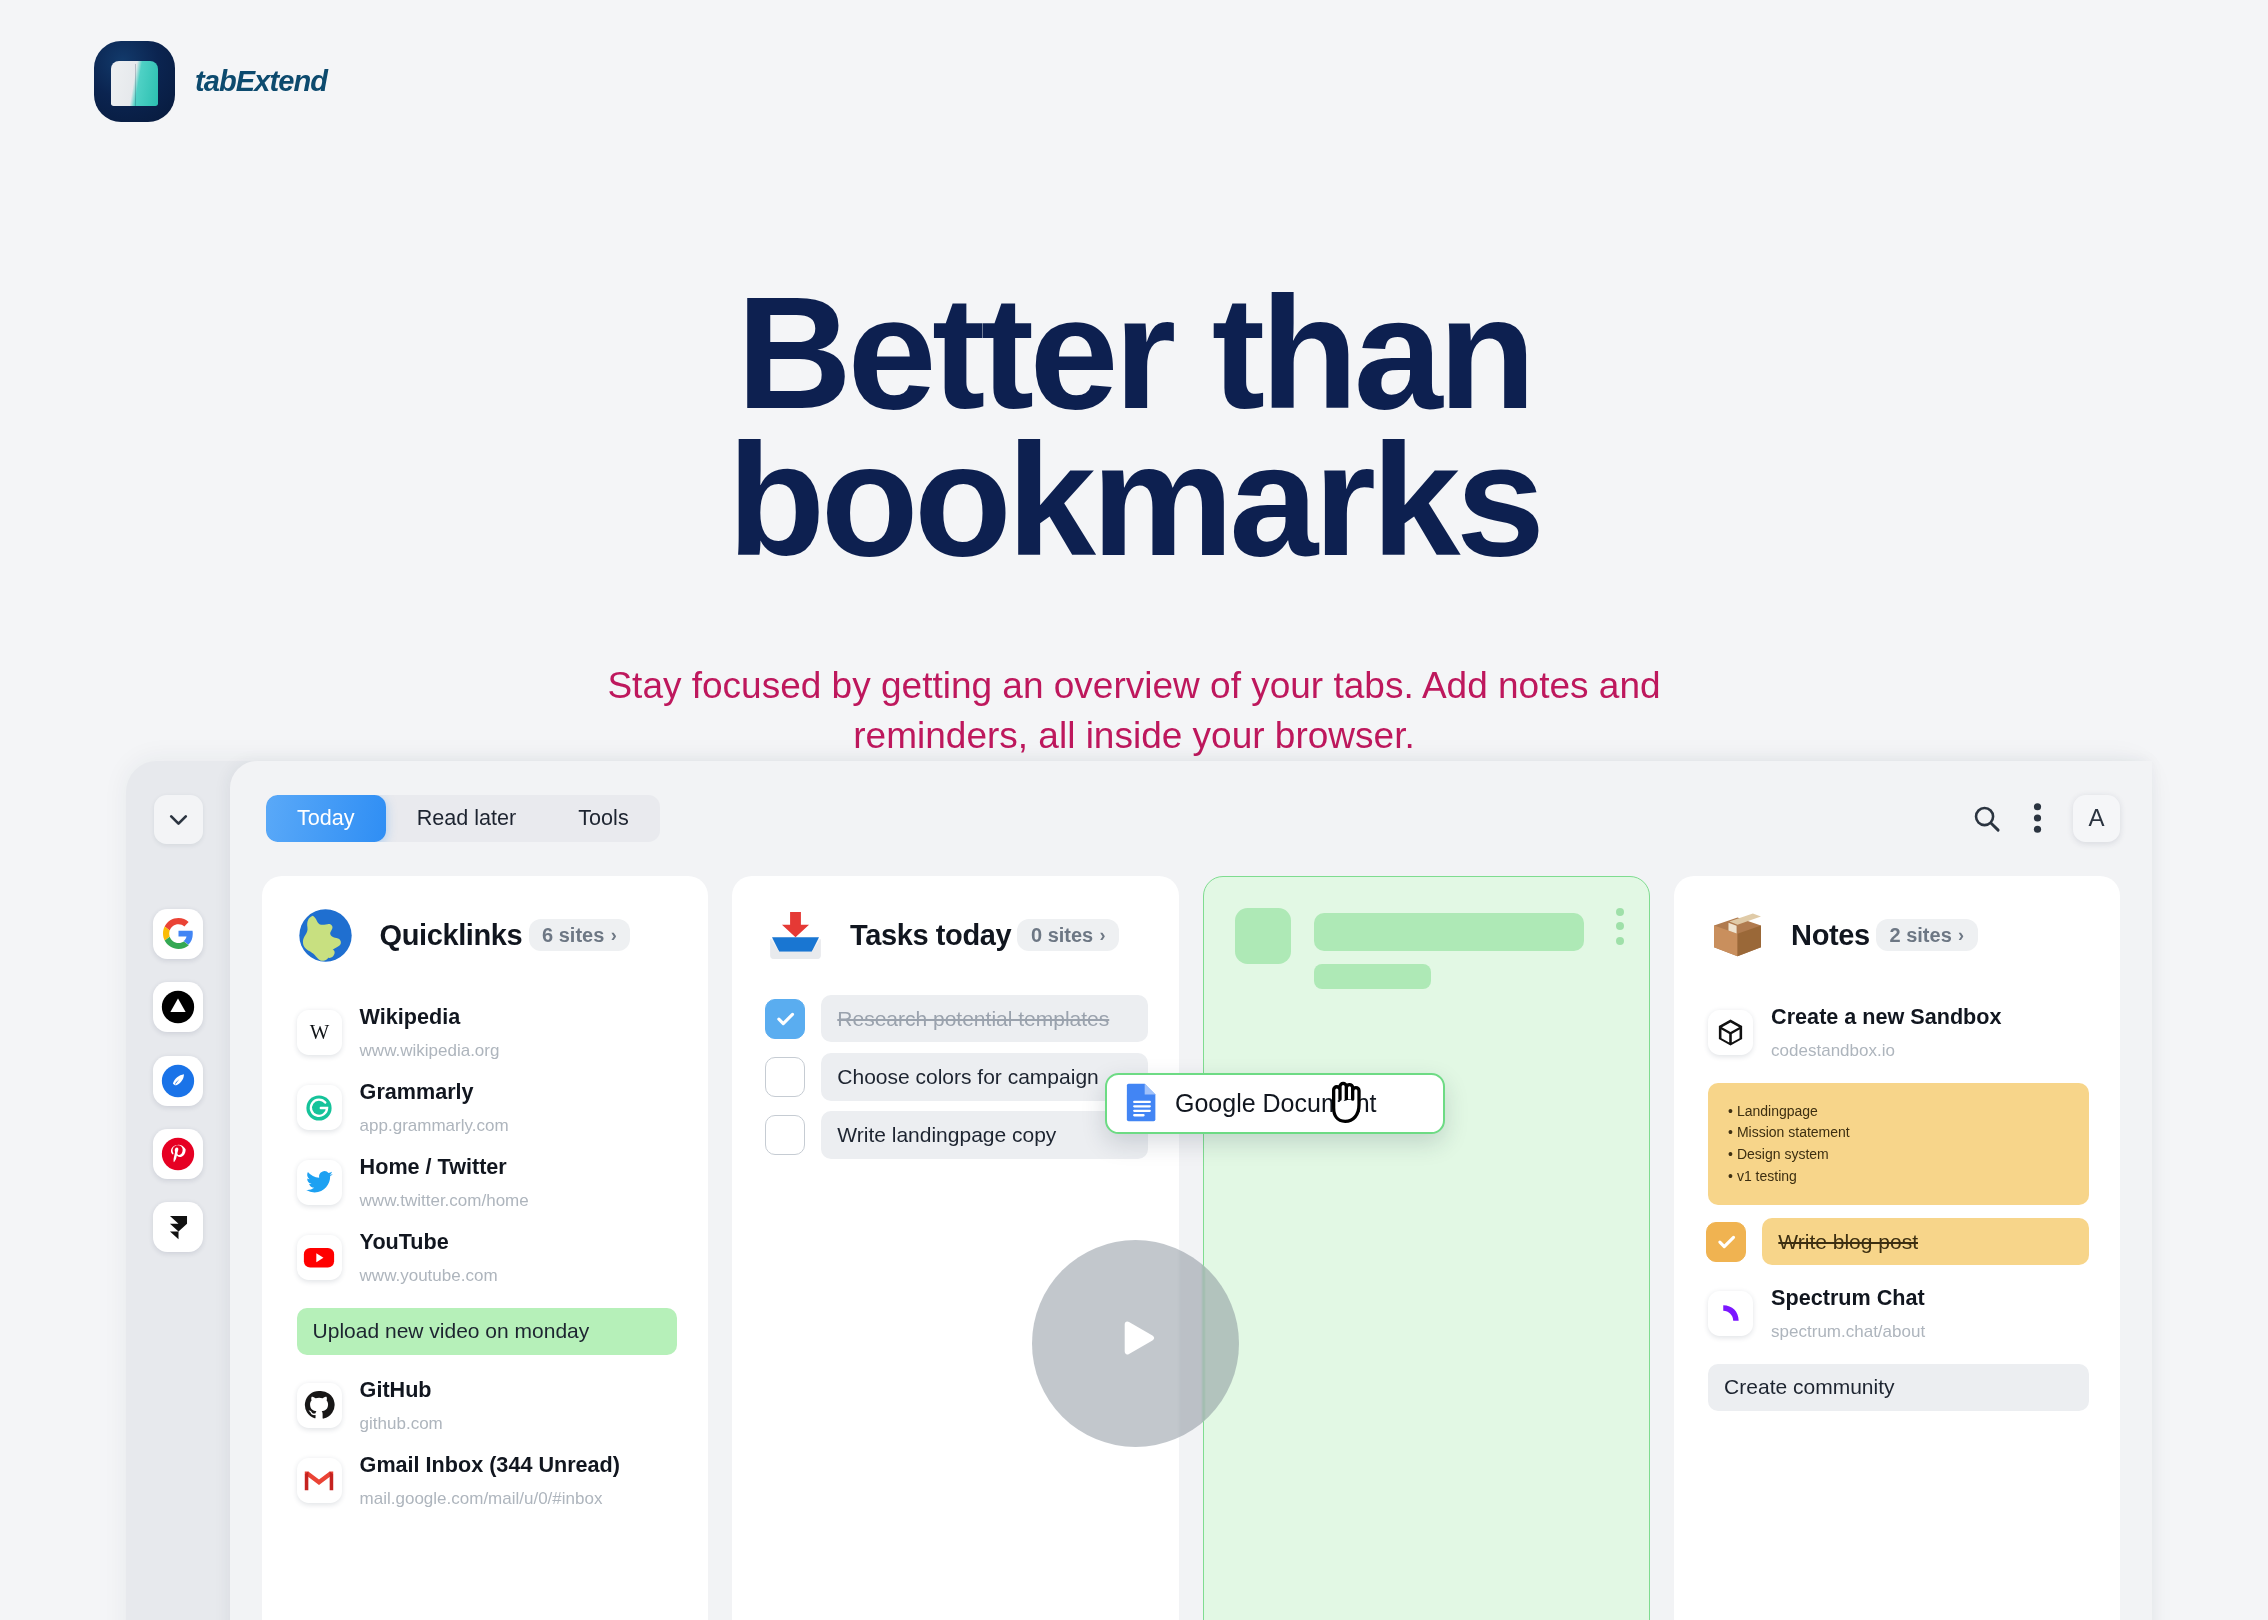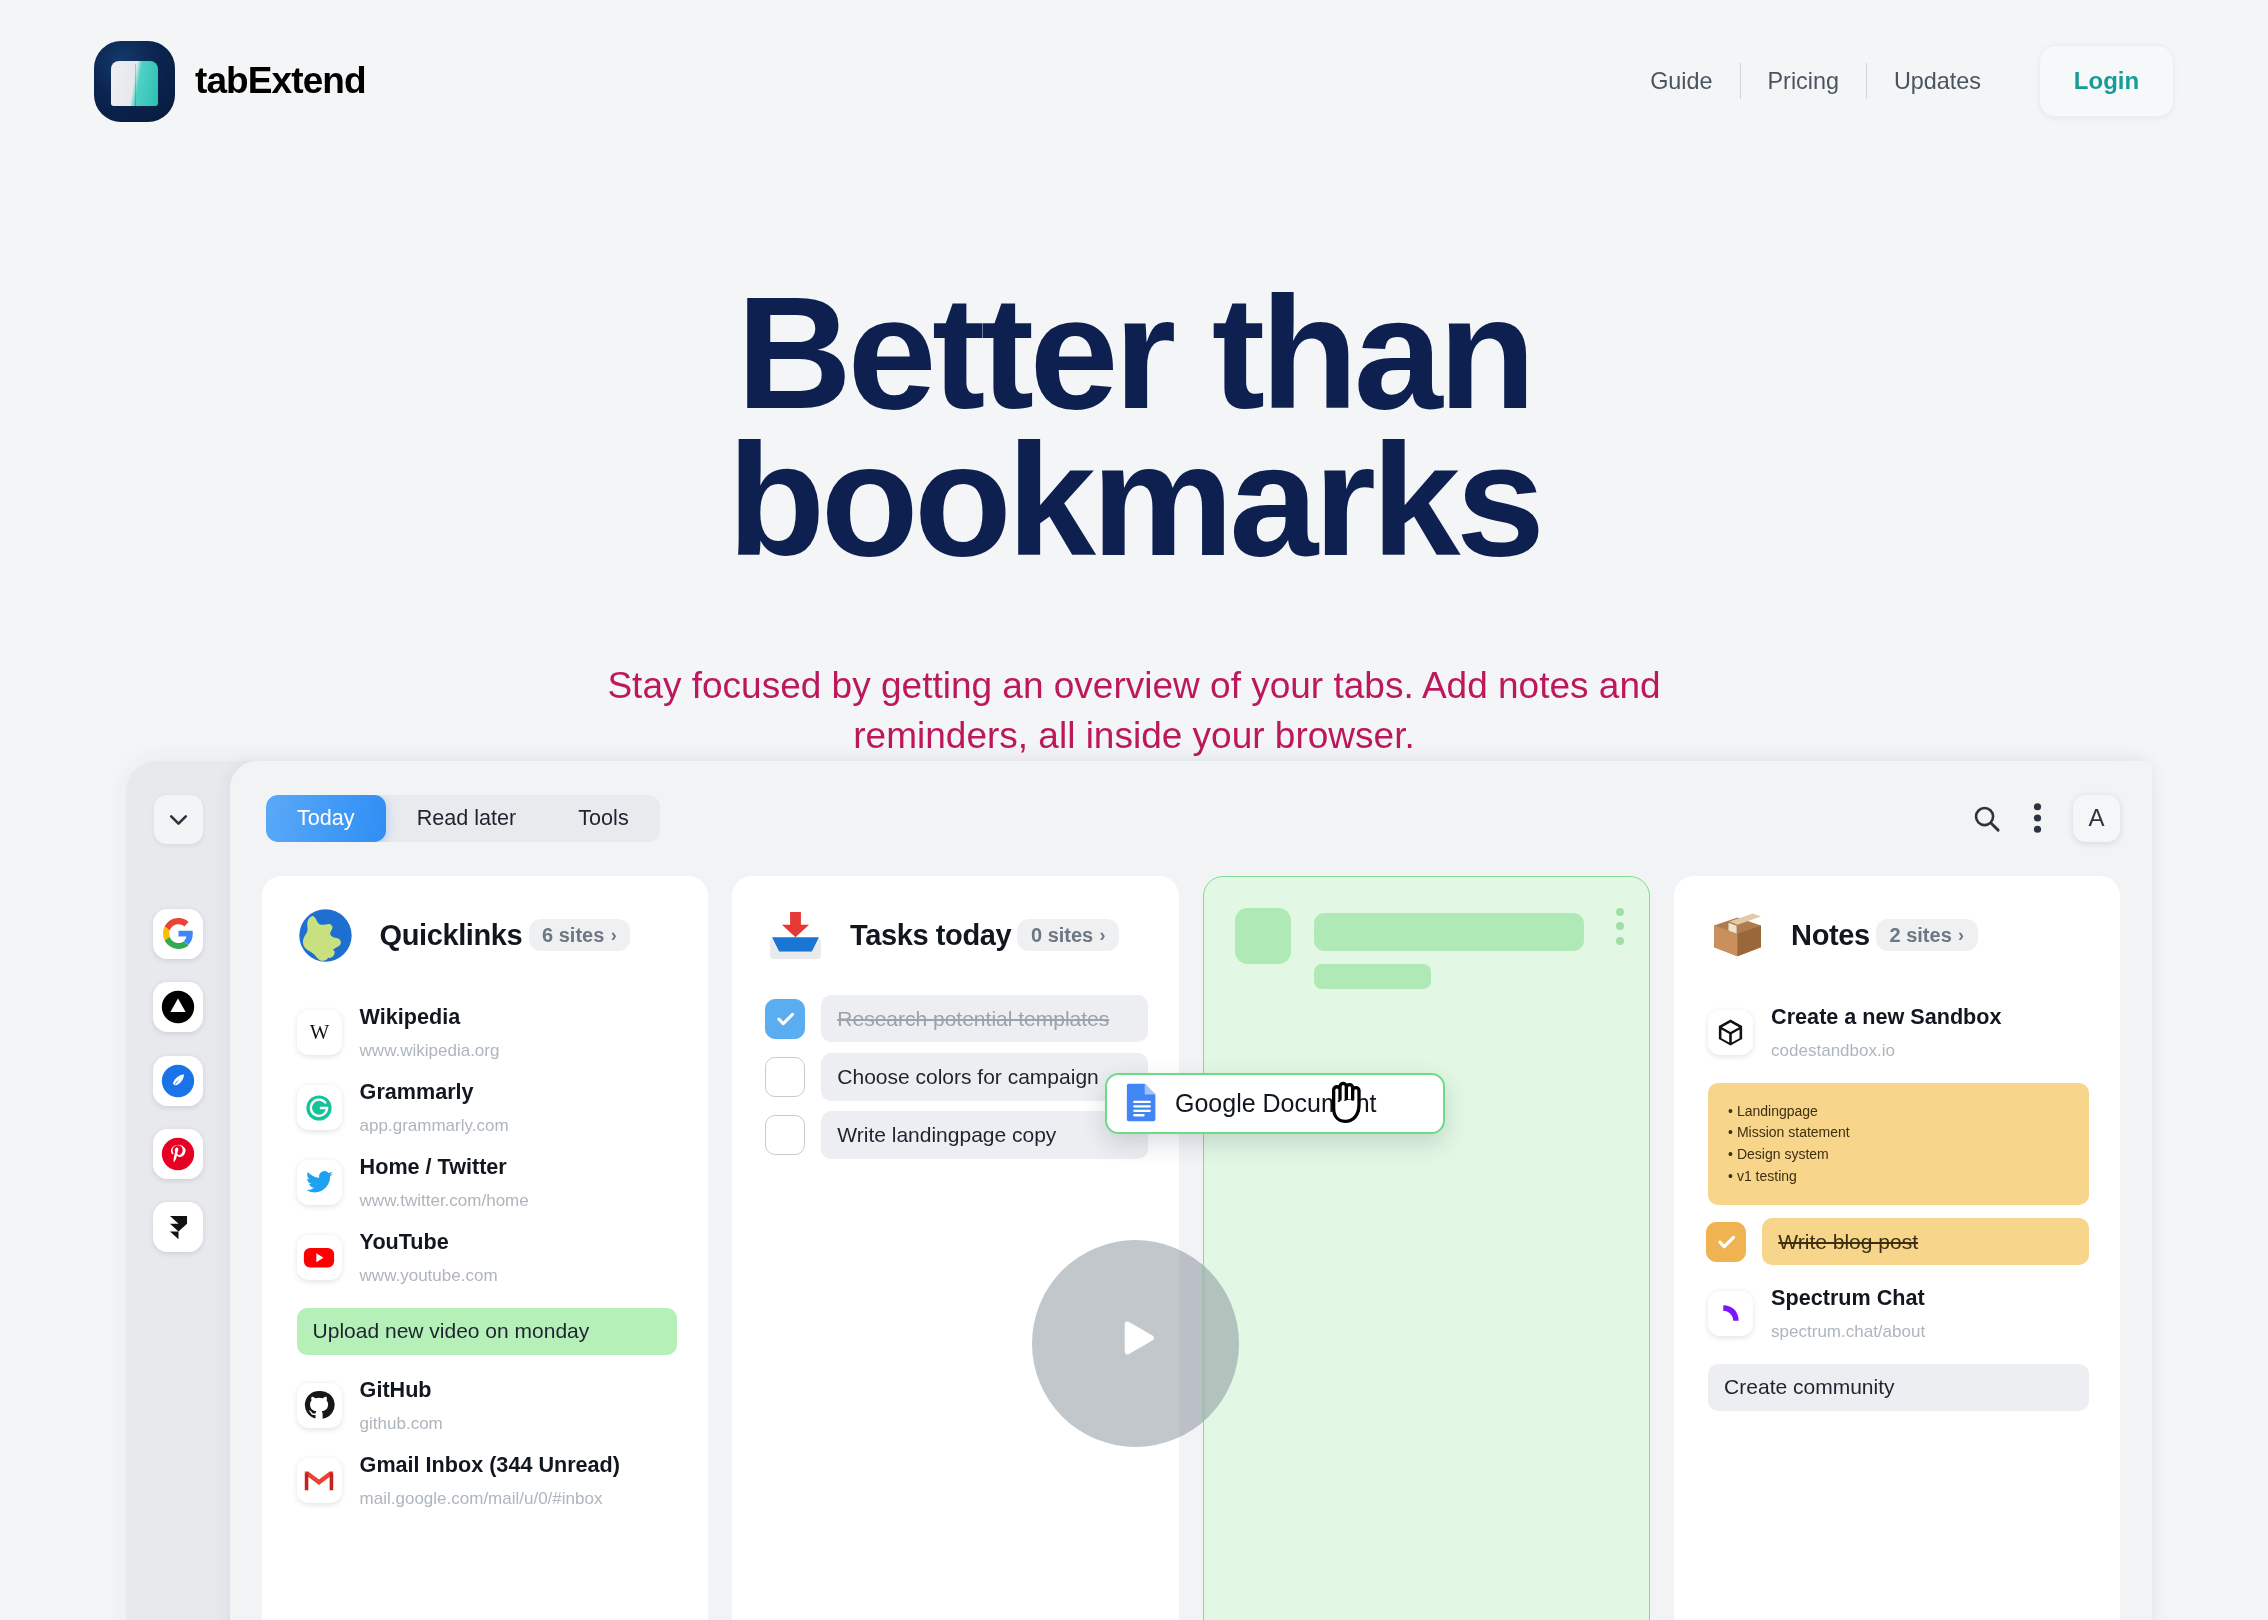--- a/index.html
+++ b/index.html
@@ -26,21 +26,21 @@
   }
   .brand-mark .book {
     width:47px; height:45px; margin-bottom:16px;
     border-radius:8px 8px 2.7px 2.7px; position:relative;
     background:linear-gradient(100deg,#eef0f2 0%,#e6e9ec 48%,#4fd1c5 57%,#2bbfb0 100%);
   }
   .brand-mark .book::after {
     content:""; position:absolute; left:50%; top:3.6px; bottom:0; width:1.8px;
     background:rgba(9,30,60,.22);
   }
-  .brand-name { font-size:37px; font-weight:700; color:#000000; letter-spacing:-0.9px; }
+  .brand-name { font-size:29px; font-weight:700; color:#0c4a6e; letter-spacing:-0.9px;font-style:italic; }
 
   .site-nav { display:flex; align-items:center; gap:0; }
   .nav-link {
     font-size:23.4px; color:#4a5560; padding:0 27px; text-decoration:none;
     white-space:nowrap;
   }
   .nav-sep { width:0.9px; height:36px; background:#cfd4da; }
   .login-btn {
     margin-left:31px; width:135px; height:72px; border-radius:16px;
     background:#f7f8f9; border:0.9px solid #eceef0;
@@ -212,28 +212,20 @@
 <body>
 
 <header class="site-header">
   <div class="brand">
     <div class="brand-mark">
       <div class="book"></div>
     </div>
     <span class="brand-name">tabExtend</span>
   </div>
 
-  <nav class="site-nav">
-    <a class="nav-link" href="#">Guide</a>
-    <span class="nav-sep"></span>
-    <a class="nav-link" href="#">Pricing</a>
-    <span class="nav-sep"></span>
-    <a class="nav-link" href="#">Updates</a>
-    <div class="login-btn">Login</div>
-  </nav>
 </header>
 
 <section class="hero">
   <h1 class="hero-title">
     <span>Better than</span><br>
     <span>bookmarks</span>
   </h1>
   <p class="hero-sub">Stay focused by getting an overview of your tabs. Add notes and reminders, all inside your browser.</p>
 </section>
 

